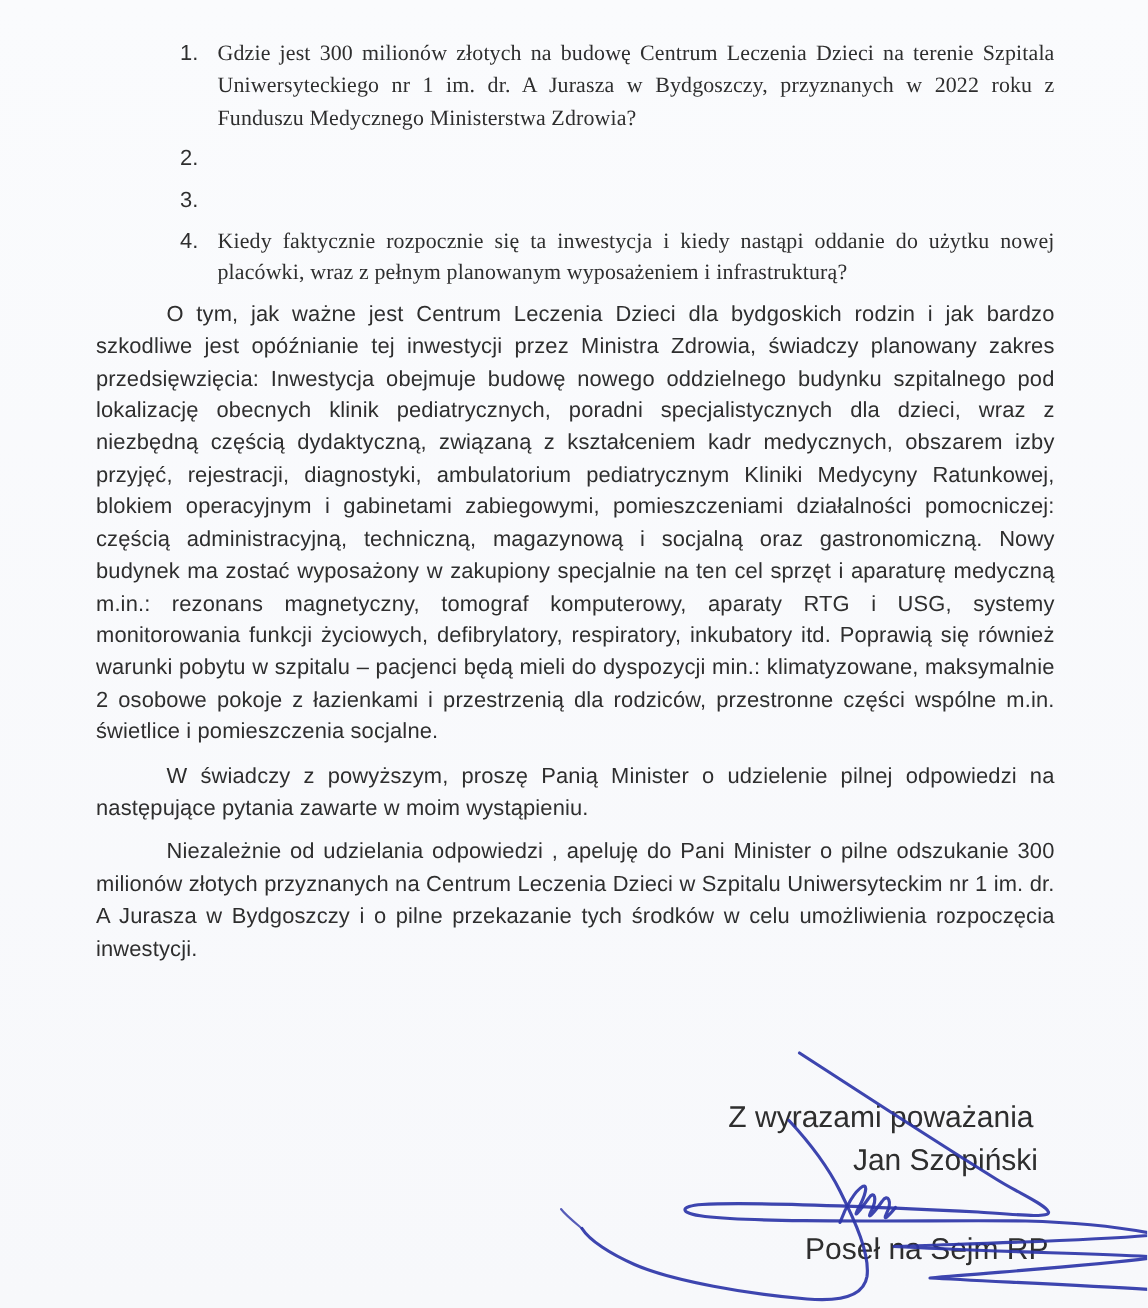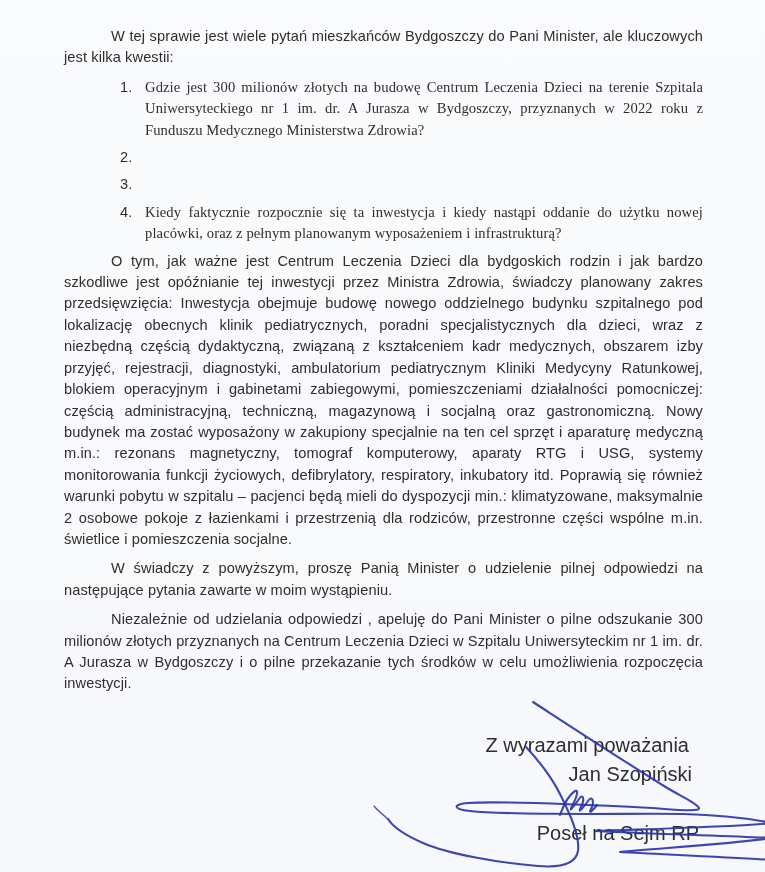--- a/index.html
+++ b/index.html
@@ -66,36 +66,35 @@
   }
   .signature-svg path.thin { stroke-width: 1.4; opacity: 0.8; }
 </style>
 </head>
 <body>
 
 <div class="page">
 
   <div class="content">
 
-    <p class="para">W tej sprawie jest wiele pytań mieszkańców Bydgoszczy do Pani Minister, ale kluczowych jest kilka kwestii:</p>
 
     <div class="qlist">
       <div class="q">
         <span class="q-marker">1.</span>
         <span class="q-text">Gdzie jest 300 milionów złotych na budowę Centrum Leczenia Dzieci na terenie Szpitala Uniwersyteckiego nr 1 im. dr. A Jurasza w Bydgoszczy, przyznanych w 2022 roku z Funduszu Medycznego Ministerstwa Zdrowia?</span>
       </div>
       <div class="q">
         <span class="q-marker">2.</span>
       </div>
       <div class="q">
         <span class="q-marker">3.</span>
       </div>
       <div class="q">
         <span class="q-marker">4.</span>
-        <span class="q-text">Kiedy faktycznie rozpocznie się ta inwestycja i kiedy nastąpi oddanie do użytku nowej placówki, oraz z pełnym planowanym wyposażeniem i infrastrukturą?</span>
+        <span class="q-text">Kiedy faktycznie rozpocznie się ta inwestycja i kiedy nastąpi oddanie do użytku nowej placówki, wraz z pełnym planowanym wyposażeniem i infrastrukturą?</span>
       </div>
     </div>
 
     <p class="para">O tym, jak ważne jest Centrum Leczenia Dzieci dla bydgoskich rodzin i jak bardzo szkodliwe jest opóźnianie tej inwestycji przez Ministra Zdrowia, świadczy planowany zakres przedsięwzięcia: Inwestycja obejmuje budowę nowego oddzielnego budynku szpitalnego pod lokalizację obecnych klinik pediatrycznych, poradni specjalistycznych dla dzieci, wraz z niezbędną częścią dydaktyczną, związaną z kształceniem kadr medycznych, obszarem izby przyjęć, rejestracji, diagnostyki, ambulatorium pediatrycznym Kliniki Medycyny Ratunkowej, blokiem operacyjnym i gabinetami zabiegowymi, pomieszczeniami działalności pomocniczej: częścią administracyjną, techniczną, magazynową i socjalną oraz gastronomiczną. Nowy budynek ma zostać wyposażony w zakupiony specjalnie na ten cel sprzęt i aparaturę medyczną m.in.: rezonans magnetyczny, tomograf komputerowy, aparaty RTG i USG, systemy monitorowania funkcji życiowych, defibrylatory, respiratory, inkubatory itd. Poprawią się również warunki pobytu w szpitalu – pacjenci będą mieli do dyspozycji min.: klimatyzowane, maksymalnie 2 osobowe pokoje z łazienkami i przestrzenią dla rodziców, przestronne części wspólne m.in. świetlice i pomieszczenia socjalne.</p>
 
     <p class="para">W świadczy z powyższym, proszę Panią Minister o udzielenie pilnej odpowiedzi na następujące  pytania zawarte w moim wystąpieniu.</p>
 
     <p class="para">Niezależnie od udzielania odpowiedzi , apeluję do Pani Minister o pilne odszukanie 300 milionów złotych przyznanych na Centrum Leczenia Dzieci w Szpitalu Uniwersyteckim nr 1 im. dr. A Jurasza w Bydgoszczy i o pilne przekazanie tych środków w celu umożliwienia rozpoczęcia inwestycji.</p>
 
   </div>

